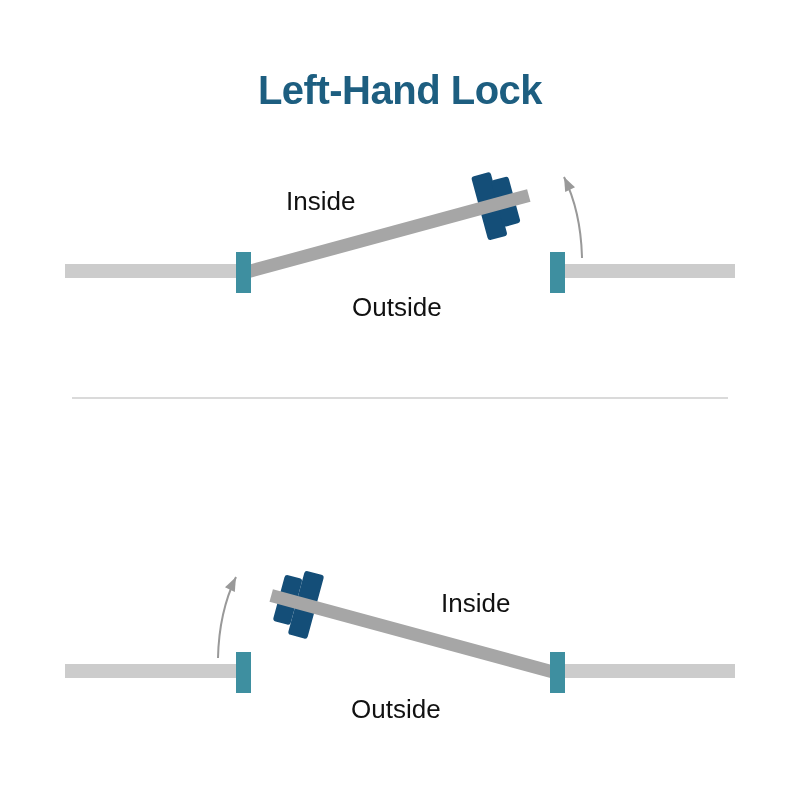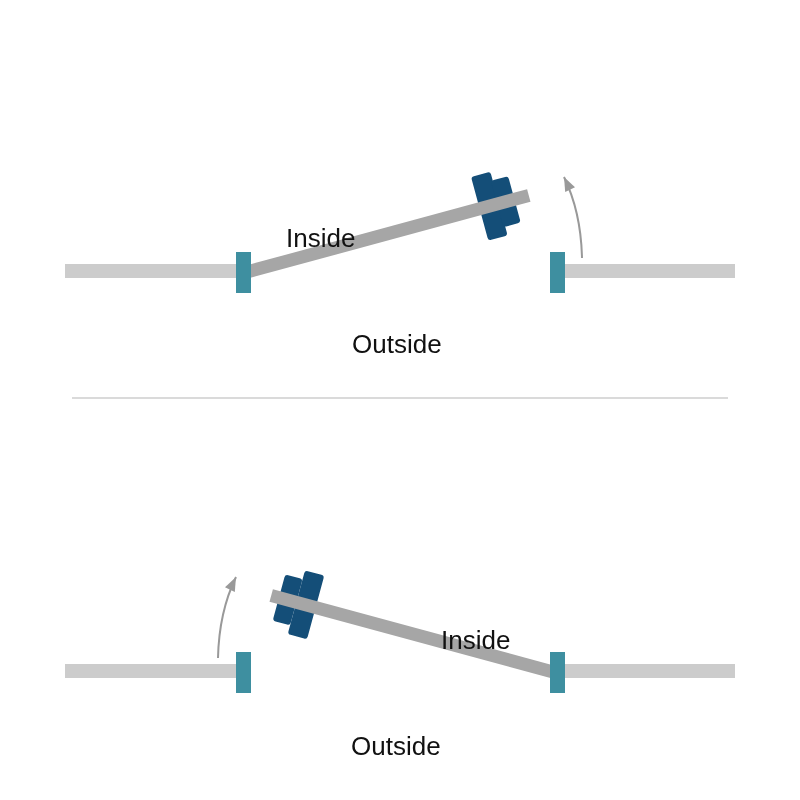--- a/index.html
+++ b/index.html
@@ -29,21 +29,20 @@
     color: #1d5e80;
   }
   .title-top { top: 68px; }
   .title-bottom { top: 468px; }
   .side-label {
     position: absolute;
     font-size: 26px;
     font-weight: 400;
     color: #111111;
     white-space: nowrap;
-    margin-top: 37px;
   }
   .label-inside-top  { left: 286px; top: 186px; }
   .label-outside-top { left: 352px; top: 292px; }
   .label-inside-bottom  { left: 441px; top: 588px; }
   .label-outside-bottom { left: 351px; top: 694px; }
   .divider {
     position: absolute;
     left: 72px;
     top: 397px;
     width: 656px;
@@ -56,20 +55,21 @@
     display: block;
   }
   .svg-top { top: 140px; }
   .svg-bottom { top: 540px; }
 </style>
 </head>
 <body>
 
 <div class="canvas">
 
+  <h1 class="section-title title-top">Left-Hand Lock</h1>
 
   <svg class="diagram-svg svg-top" width="800" height="210" viewBox="0 0 800 210">
 
     <g transform="translate(498,63.8) rotate(-15.2)">
       <rect x="-19" y="-33" width="20" height="66" rx="3" fill="#144e78"></rect>
       <rect x="-1" y="-24" width="18" height="48" rx="3" fill="#144e78"></rect>
     </g>
 
     <rect x="247" y="125.5" width="292" height="13" transform="rotate(-15.2 247 132)" fill="#a6a6a6"></rect>
 

